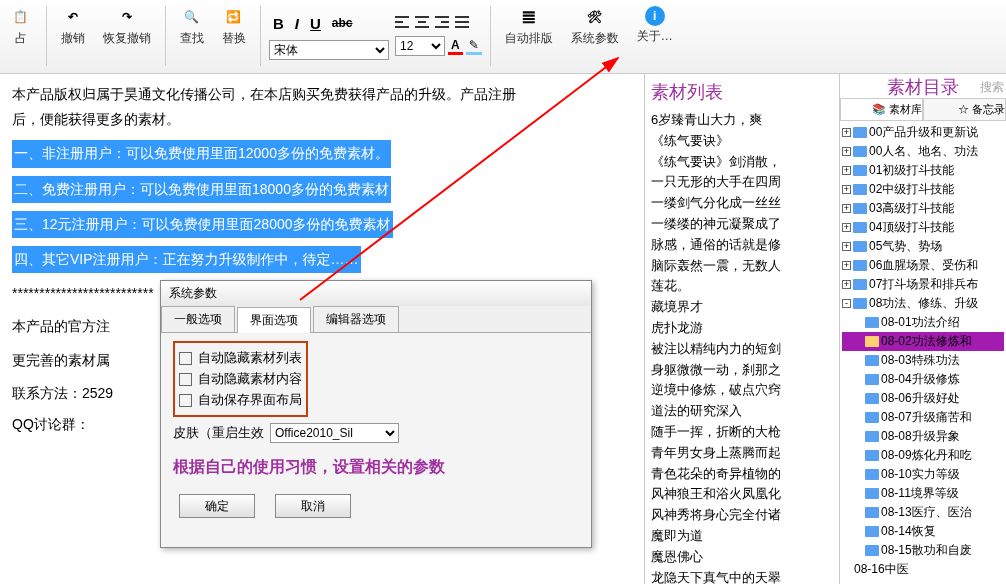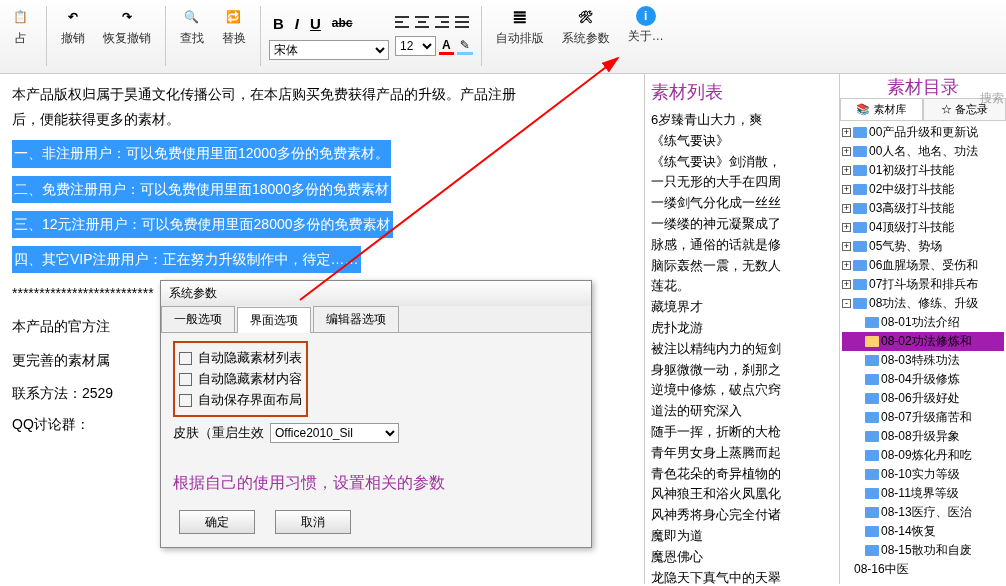--- a/index.html
+++ b/index.html
@@ -20,43 +20,43 @@
   .info-ico { width:20px;height:20px;background:#2196f3;border-radius:50%;color:#fff;display:flex;align-items:center;justify-content:center;font-weight:bold;}
 
   
   .main { display:flex; height:510px; }
   .editor { flex:1; padding:8px 12px; position:relative; overflow:hidden; font-size:14px; color:#000; line-height:1.8;}
   .editor .hl { background:#3399ff; color:#fff; padding:1px 2px; display:inline-block;}
   .mid-panel { width:195px; border-left:1px solid #ccc; padding:4px 6px; font-size:13px; overflow:hidden;}
   .mid-panel .hdr { color:#a030a0; font-size:18px; text-align:left; padding:2px 0 6px;}
   .right-panel { width:167px; border-left:1px solid #ccc; font-size:12px; position:relative;}
   .right-panel .hdr { color:#a030a0; font-size:18px; text-align:center; padding:2px 0 4px; position:absolute; top:-1px; left:0; right:0;}
-  .srch { position:absolute; top:16px; right:2px; color:#aaa; font-size:12px;}
+  .srch { position:absolute; top:5px; right:2px; color:#aaa; font-size:12px;}
   .tabs-right { display:flex; border-bottom:1px solid #ccc; margin-top:24px;}
-  .tabs-right div { flex:1; text-align:center; padding:3px 0; border:1px solid #ccc; border-bottom:none; background:#f7f7f7; cursor:pointer; font-size:11px;}
+  .tabs-right div { flex:1; text-align:right; padding:3px 0; border:1px solid #ccc; border-bottom:none; background:#f7f7f7; cursor:pointer; font-size:11px;}
   .tabs-right div.active { background:#fff; }
   .tree { padding:2px 2px; overflow:hidden; height:460px;}
   .tree-row { display:flex; align-items:center; gap:2px; white-space:nowrap; padding:1px 0; cursor:pointer;}
   .box { width:9px;height:9px;border:1px solid #666;display:inline-flex;align-items:center;justify-content:center;font-size:9px;line-height:7px;}
   .fld { width:14px;height:11px;background:#5aa0f0;display:inline-block;border-radius:1px;}
   .fld.sel-f { background:#ffd070;}
   .tree-row.depth1 { padding-left:12px;}
   .tree-row.selected { background:#a21caf;}
 
   
   .dialog { position:absolute; left:160px; top:280px; width:432px; height:268px; background:#f4f4f4; border:1px solid #888; box-shadow:2px 2px 6px rgba(0,0,0,.3);}
   .dialog .title { background:linear-gradient(#fff,#e8e8e8); padding:4px 8px; font-size:12px;}
   .dialog .tabs { display:flex; border-bottom:1px solid #aaa; background:#f0f0f0; font-size:12px;}
   .dialog .tabs div { padding:4px 12px; border:1px solid #aaa; border-bottom:none; margin-right:2px; cursor:pointer; background:#f0f0f0;}
   .dialog .tabs div.active { background:#fff; position:relative; top:1px;}
   .dialog .body { padding:8px 12px; font-size:13px;}
   .chk-row { display:flex; align-items:center; gap:6px; margin:3px 0;}
   .chk { width:13px;height:13px;border:1px solid #666; display:inline-block;}
   .chk-group { border:2px solid #c2410c; padding:3px 4px; display:inline-block;}
-  .dialog .note { color:#a030a0; font-size:16px; margin-top:30px;}
+  .dialog .note { color:#a030a0; font-size:16px; margin-top:14px;font-weight:bold;}
   .dialog .btns { display:flex; gap:20px; padding:8px 0 8px 18px;}
   .dialog button { width:76px; height:24px; border:1px solid #888; background:linear-gradient(#fff,#e0e0e0); cursor:pointer; font-size:12px;}
 
   
   .arrow-svg { position:absolute; left:0; top:0; pointer-events:none; z-index:50;}
 
   .mid-panel div.ln { white-space:nowrap; overflow:hidden; line-height:1.6;}
 </style>
 </head>
 <body>
@@ -113,21 +113,21 @@
           <span style="top:5px;left:6px;width:8px"></span>
           <span style="top:10px;width:14px"></span>
         </span>
       <span class="align-ico">
           <span style="top:0;width:14px"></span>
           <span style="top:5px;width:14px"></span>
           <span style="top:10px;width:14px"></span>
         </span>
     </div>
     <div class="tb-row">
-      <select class="sel" style="width:41px"><option>12</option></select>
+      <select class="sel" style="width:50px"><option>12</option></select>
       <span style="border-bottom:3px solid red;padding:0 3px;font-weight:bold">A</span>
       <span style="border-bottom:3px solid #7cf;padding:0 3px;">✎</span>
     </div>
   </div>
   <div class="tb-sep"></div>
   <div class="tb-big">
     <div class="ico" style="font-size:18px">≣</div>
     <div class="lbl">自动排版</div>
   </div>
   <div class="tb-big">

